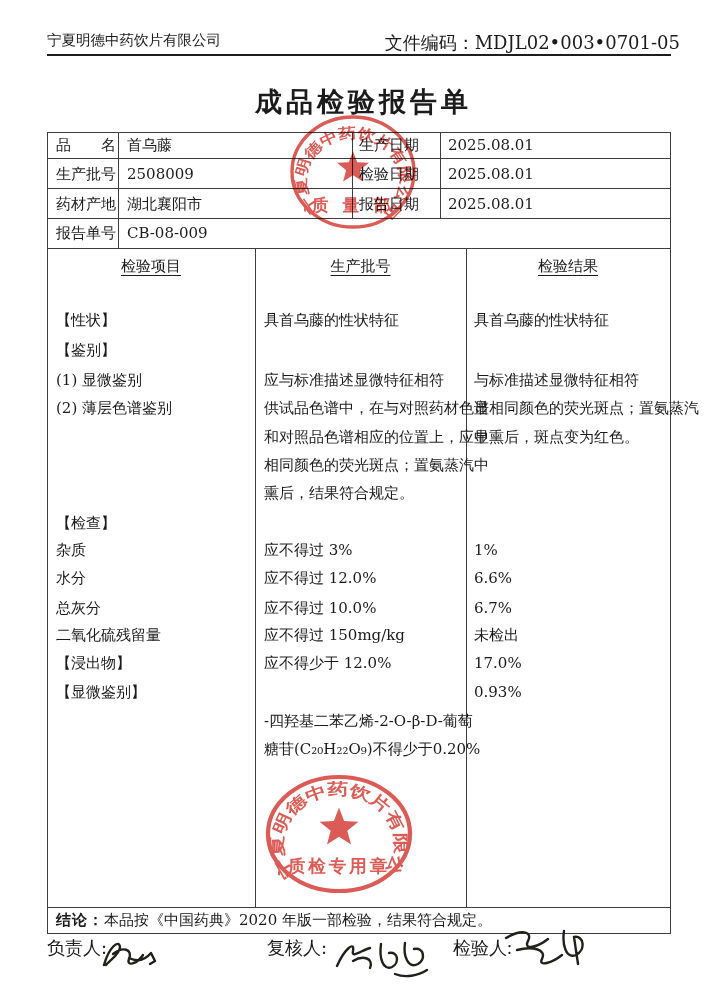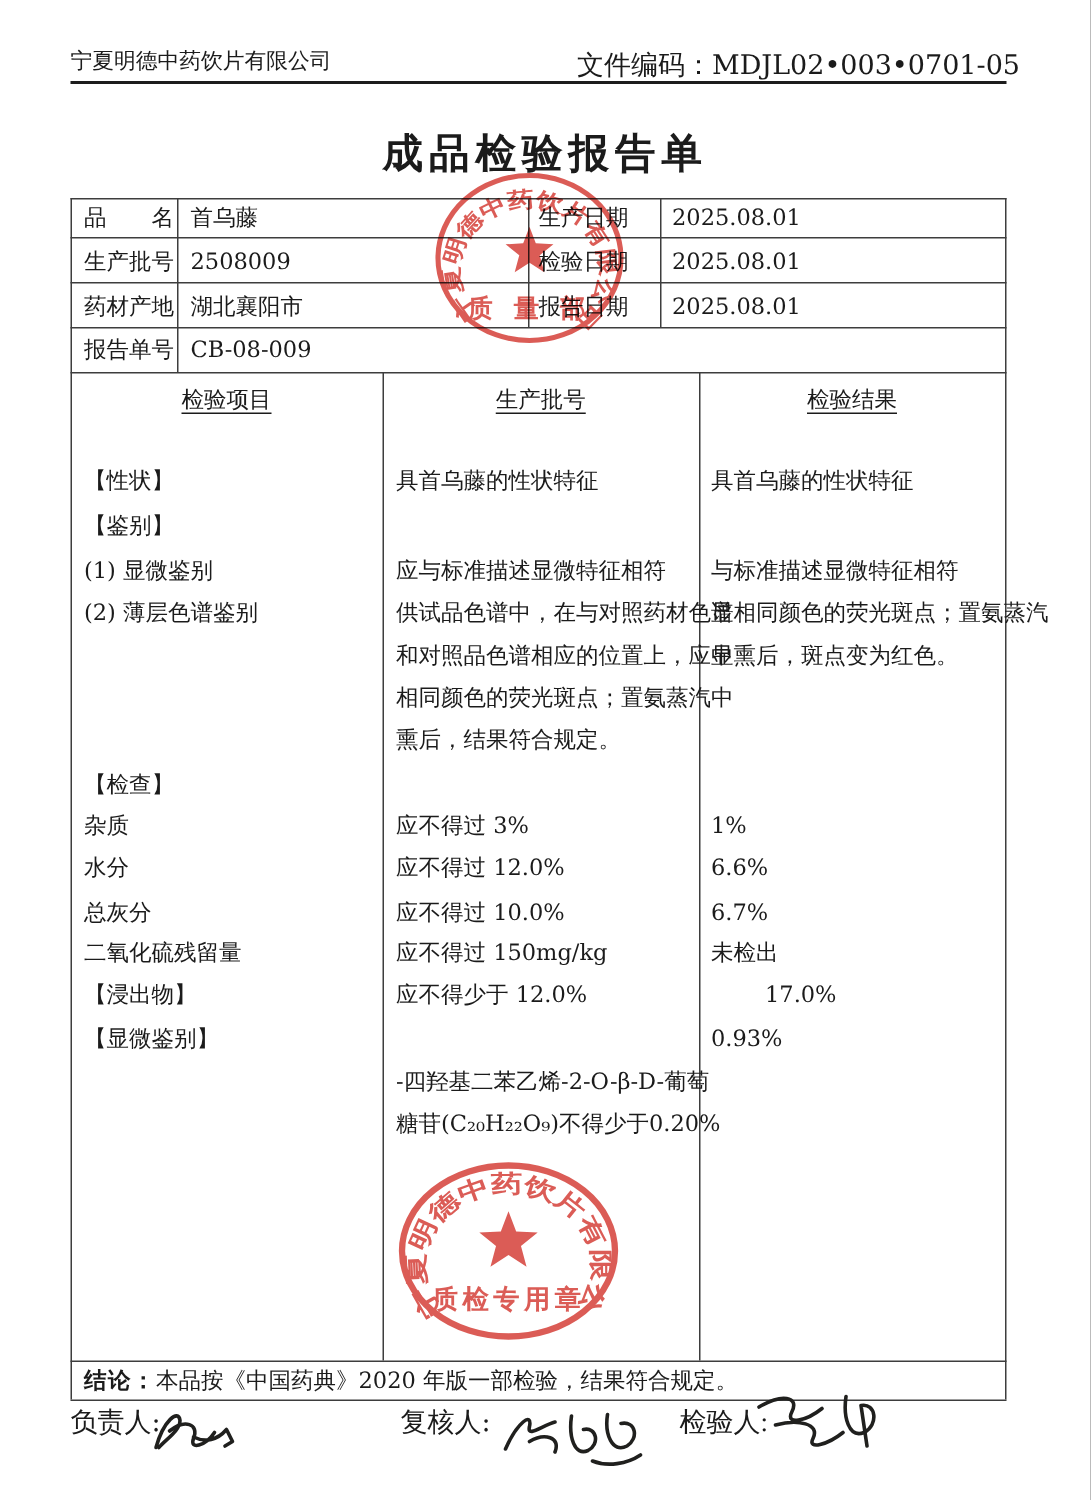--- a/index.html
+++ b/index.html
@@ -100,21 +100,21 @@
   <div class="abs line" style="left:264px;top:739px;">糖苷(C₂₀H₂₂O₉)不得少于0.20%</div>
 
   <div class="abs line" style="left:474px;top:310px;">具首乌藤的性状特征</div>
   <div class="abs line" style="left:474px;top:370px;">与标准描述显微特征相符</div>
   <div class="abs line" style="left:474px;top:398px;">显相同颜色的荧光斑点；置氨蒸汽</div>
   <div class="abs line" style="left:474px;top:427px;">中熏后，斑点变为红色。</div>
   <div class="abs line" style="left:474px;top:540px;">1%</div>
   <div class="abs line" style="left:474px;top:568px;">6.6%</div>
   <div class="abs line" style="left:474px;top:598px;text-align:center;">6.7%</div>
   <div class="abs line" style="left:474px;top:625px;">未检出</div>
-  <div class="abs line" style="left:474px;top:653px;margin-left:36px;">17.0%</div>
+  <div class="abs line" style="left:474px;top:653px;">17.0%</div>
   <div class="abs line" style="left:474px;top:682px;">0.93%</div>
 
   <div class="abs concl" style="left:56px;top:911px;"><b>结论：</b><span>本品按《中国药典》2020 年版一部检验，结果符合规定。</span></div>
 
   <div class="abs signlbl" style="left:47px;top:936px;">负责人:</div>
   <div class="abs signlbl" style="left:267px;top:936px;">复核人:</div>
   <div class="abs signlbl" style="left:453px;top:936px;font-family:Liberation Serif, serif;">检验人:</div>
 
   <svg class="sig" style="left:92px;top:933px;" width="80" height="48" viewBox="0 0 80 48">
     <path d="M12,32 C17,14 27,6 28,14 C28,21 18,27 14,32 M21,21 C31,13 41,16 37,26 C34,34 45,31 51,22 M37,25 C45,29 53,27 59,20 L63,28 L58,31"></path>

